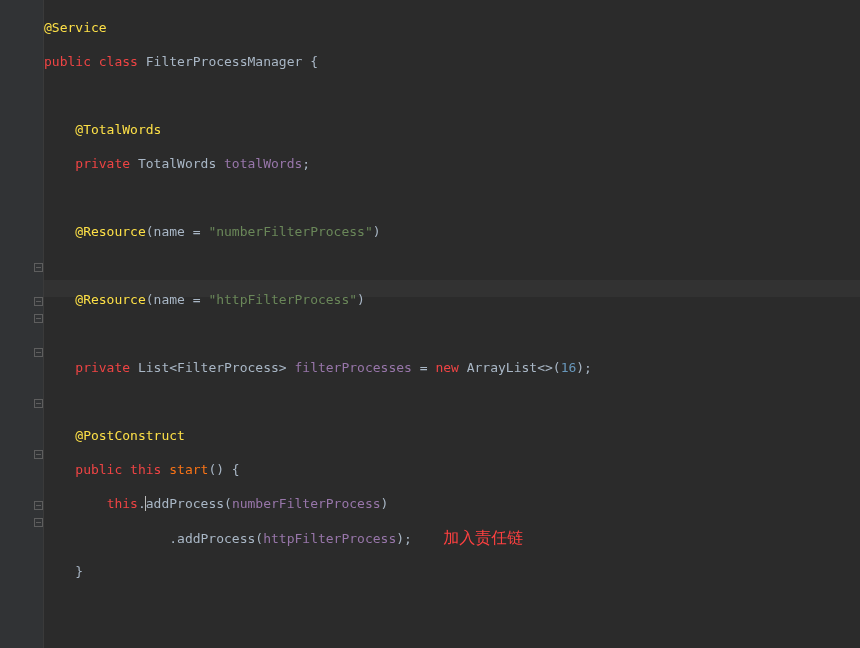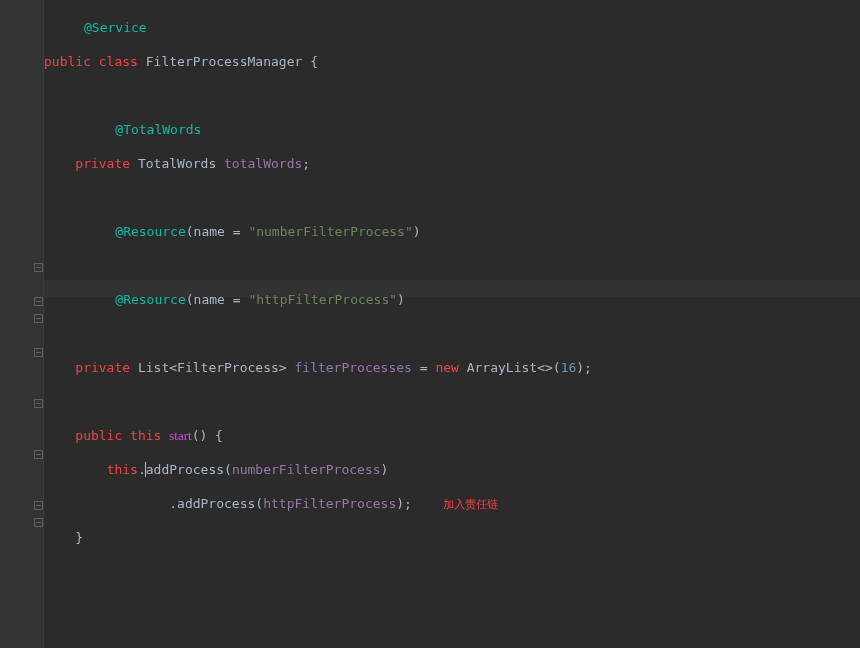--- a/index.html
+++ b/index.html
@@ -32,26 +32,26 @@
   }
   .fold svg { display:block; }
   .code {
     position: absolute;
     left: 44px; top: 2px;
     white-space: pre;
   }
   .line { height: 17px; }
   .hl-line { background: #323232; position:absolute; left:0; right:0; height:17px; z-index:-1;}
   .kw   { color: #ef4444; }          
-  .ann  { color: #14b8a6; margin-left: 40px; }          
-  .method-decl { color: #d946ef; font-family: Liberation Serif, serif; }
+  .ann  { color: #fde047; }          
+  .method-decl { color: #f97316; }
   .field { color: #9876aa; }
   .str  { color: #6a8759; }          
   .num  { color: #6897bb; }
-  .cn-red { color: #ff4040; font-family: "PingFang SC","Microsoft YaHei",sans-serif; font-size:11px;}
+  .cn-red { color: #ff4040; font-family: "PingFang SC","Microsoft YaHei",sans-serif; font-size:16px;}
   .caret { border-left: 1px solid #bbbbbb; margin-left:-1px;}
 </style>
 </head>
 <body>
 
 <div class="gutter">
   <div class="fold" style="top:263px">
     <svg width="9" height="9">
         <rect x="0.5" y="0.5" width="8" height="8" fill="none" stroke="#5e5e5e"></rect>
         <line x1="2" y1="4.5" x2="7" y2="4.5" stroke="#5e5e5e"></line>
@@ -109,20 +109,21 @@
 <div class="line"></div>
 <div class="line">    <span class="ann">@TotalWords</span></div>
 <div class="line">    <span class="kw">private</span> <span>TotalWords</span> <span class="field">totalWords</span>;</div>
 <div class="line"></div>
 <div class="line">    <span class="ann">@Resource</span>(<span>name</span> = <span class="str">"numberFilterProcess"</span>)</div>
 <div class="line"></div>
 <div class="line">    <span class="ann">@Resource</span>(<span>name</span> = <span class="str">"httpFilterProcess"</span>)</div>
 <div class="line"></div>
 <div class="line">    <span class="kw">private</span> <span>List</span>&lt;<span>FilterProcess</span>&gt; <span class="field">filterProcesses</span> = <span class="kw">new</span> <span>ArrayList</span>&lt;&gt;(<span class="num">16</span>);</div>
 <div class="line"></div>
+<div class="line">    <span class="ann">@PostConstruct</span></div>
 <div class="line">    <span class="kw">public</span> <span class="kw">this</span> <span class="method-decl">start</span>() {</div>
 <div class="line">        <span class="kw">this</span>.<span class="caret"></span><span>addProcess</span>(<span class="field">numberFilterProcess</span>)</div>
 <div class="line">                .<span>addProcess</span>(<span class="field">httpFilterProcess</span>);    <span class="cn-red">加入责任链</span></div>
 <div class="line">    }</div>
 
 
 
 
 
 

